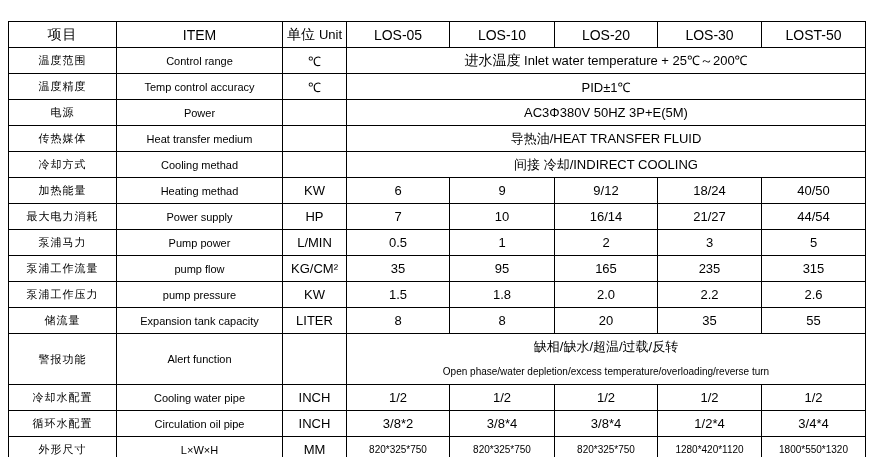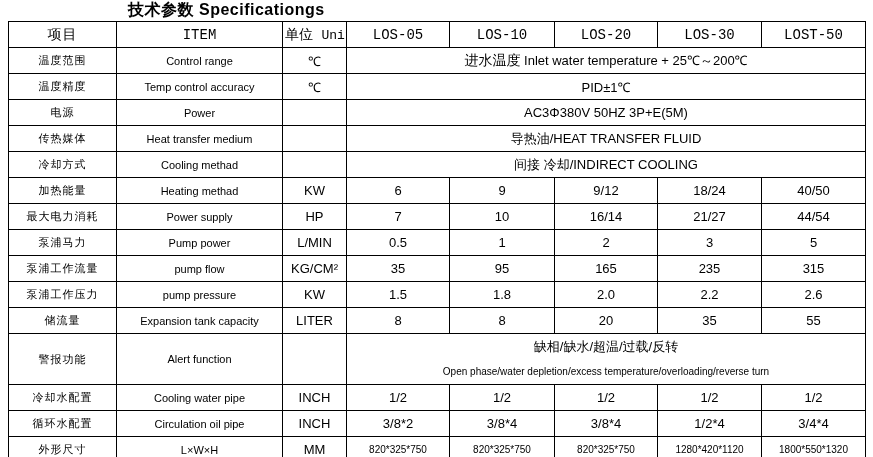--- a/index.html
+++ b/index.html
@@ -60,37 +60,32 @@
   td.cn {
     font-size: 11px;
     letter-spacing: 1px;
   }
   td.en {
     font-size: 11px;
   }
   td.head {
     font-size: 14px;
     font-weight: normal;
-    font-family: Liberation Mono, monospace;
   }
   td.small { font-size: 10px; }
   .nb-top { border-top: none; }
   .nb-bottom { border-bottom: none; }
   .mixcn { font-size: 14px; }
   .mixen { font-size: 13px; margin-top: 48px; }
 </style>
 </head>
 <body>
 
 <div id="sheet">
 
-  <div class="title">
-    <span class="cn">技术参数</span>
-    <span class="en">Specificationgs</span>
-  </div>
 
   <table>
     <colgroup>
       <col class="c-item">
       <col class="c-en">
       <col class="c-unit">
       <col class="c-m1">
       <col class="c-m2">
       <col class="c-m3">
       <col class="c-m4">

